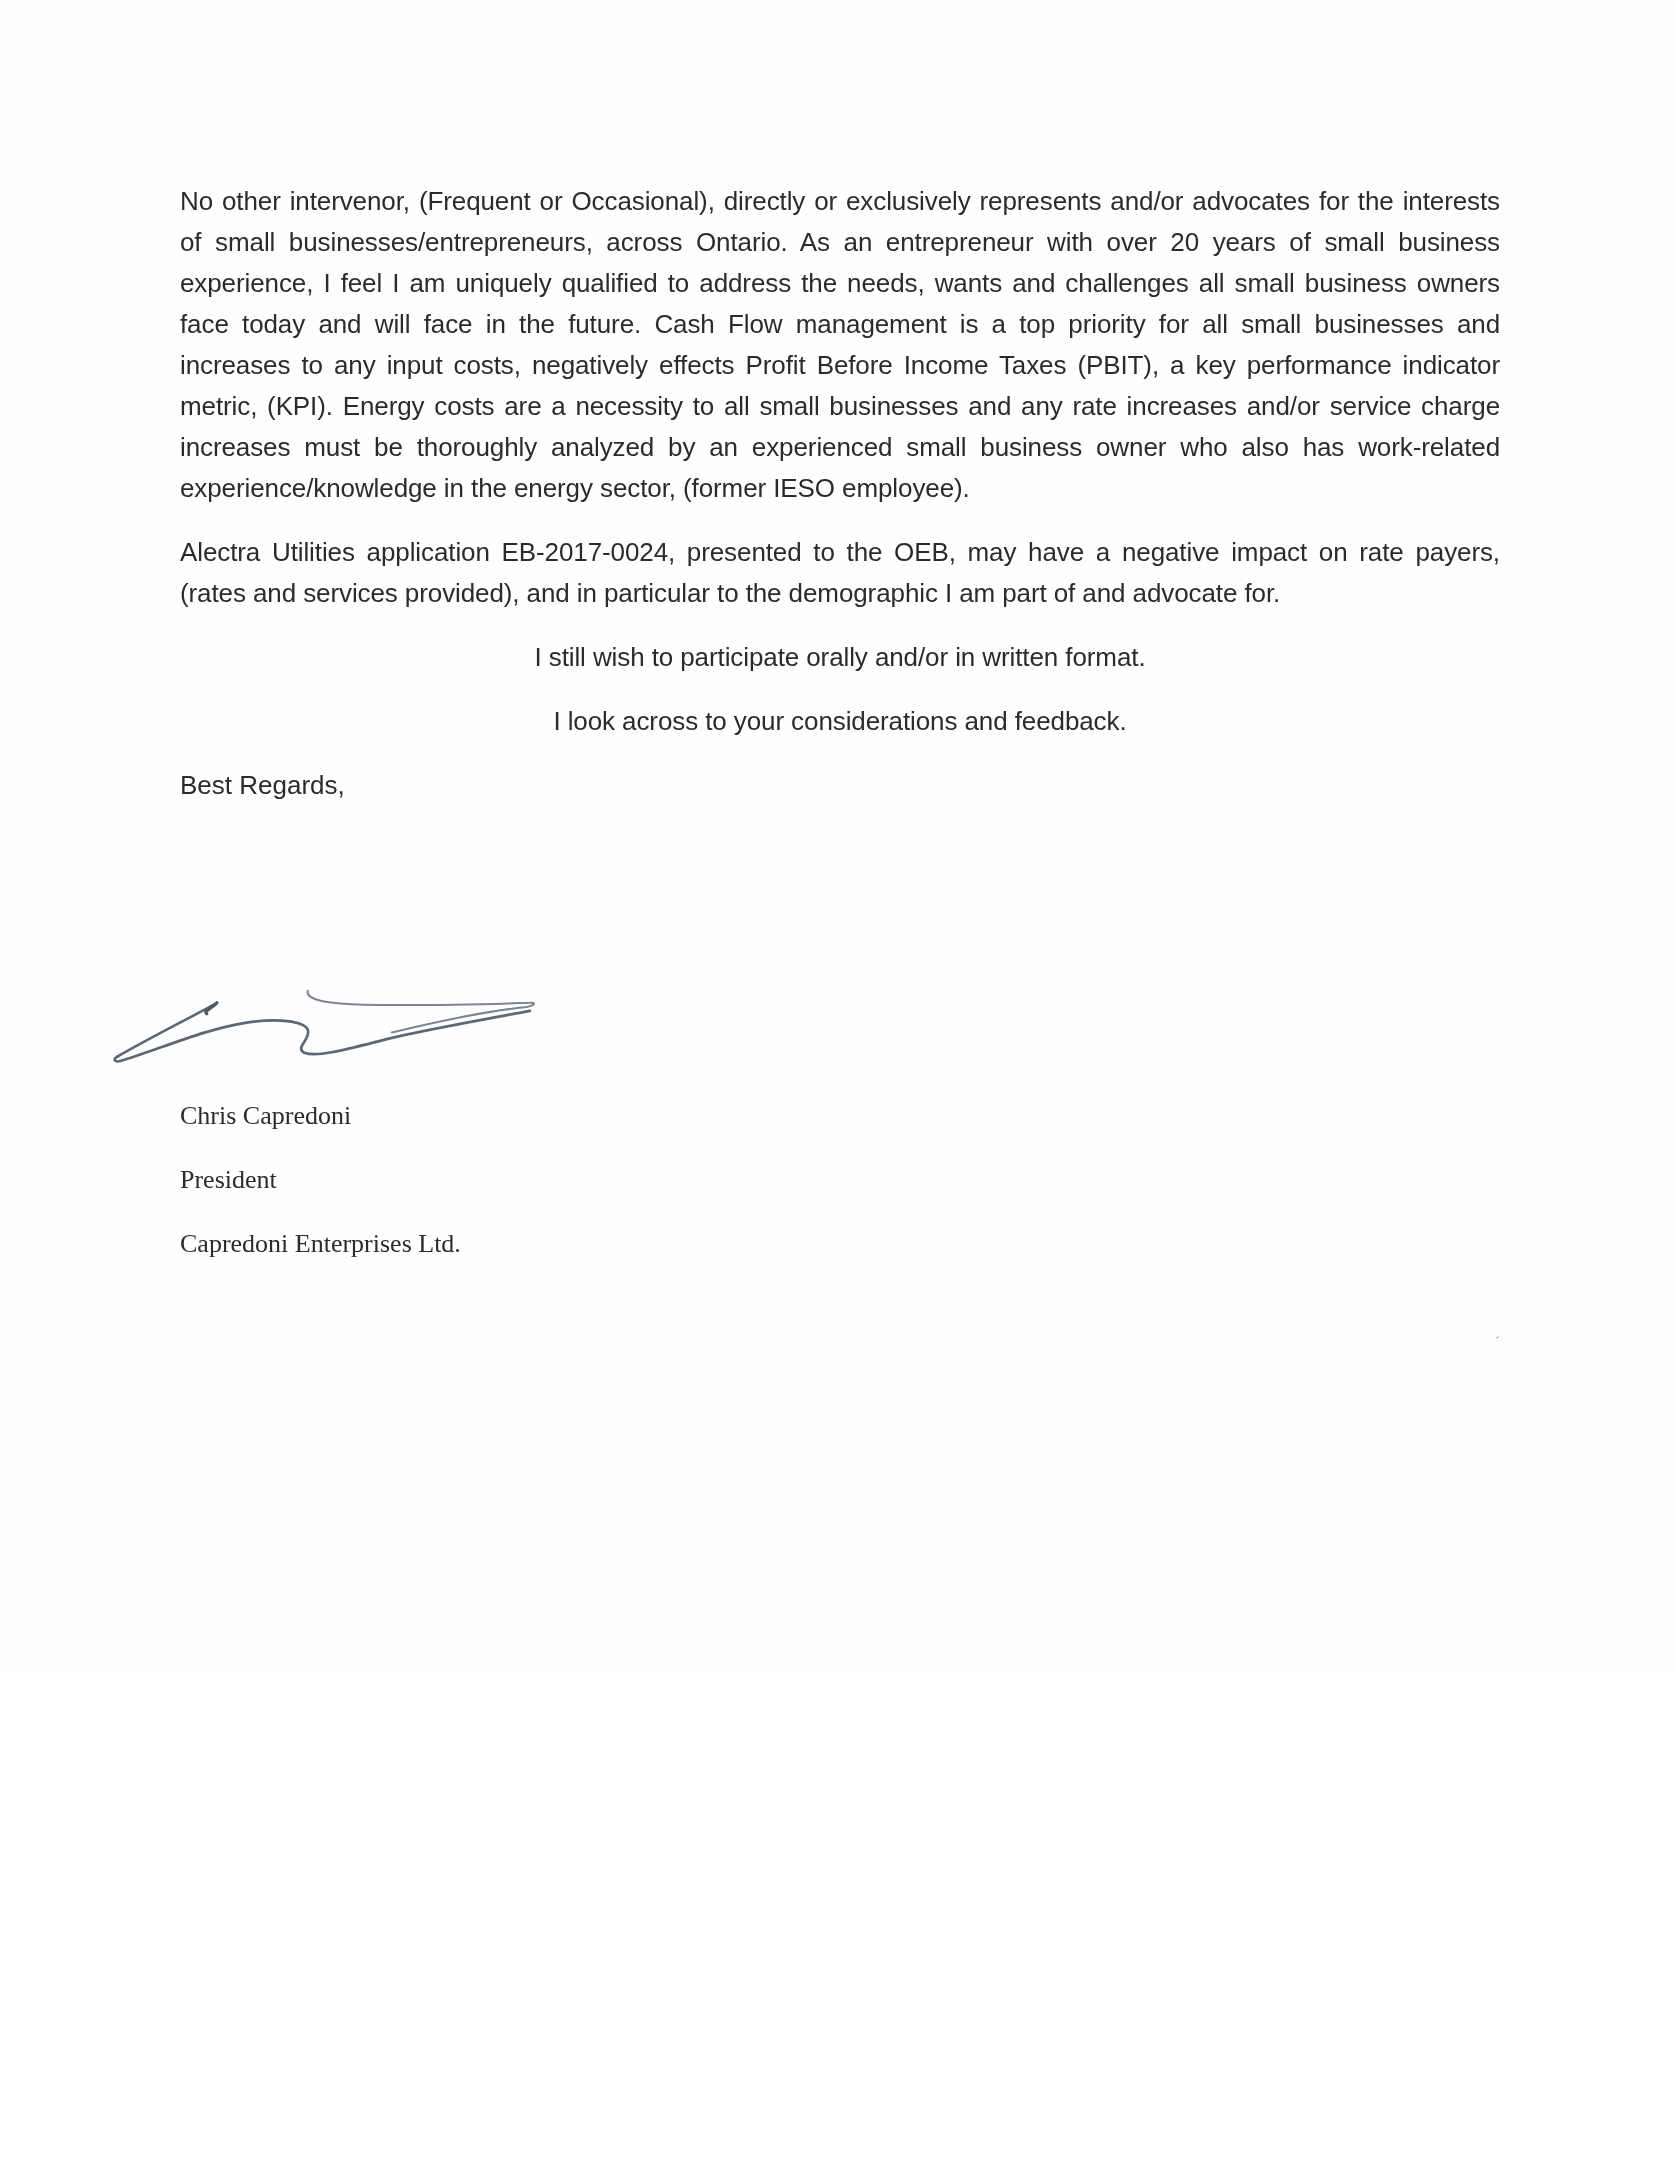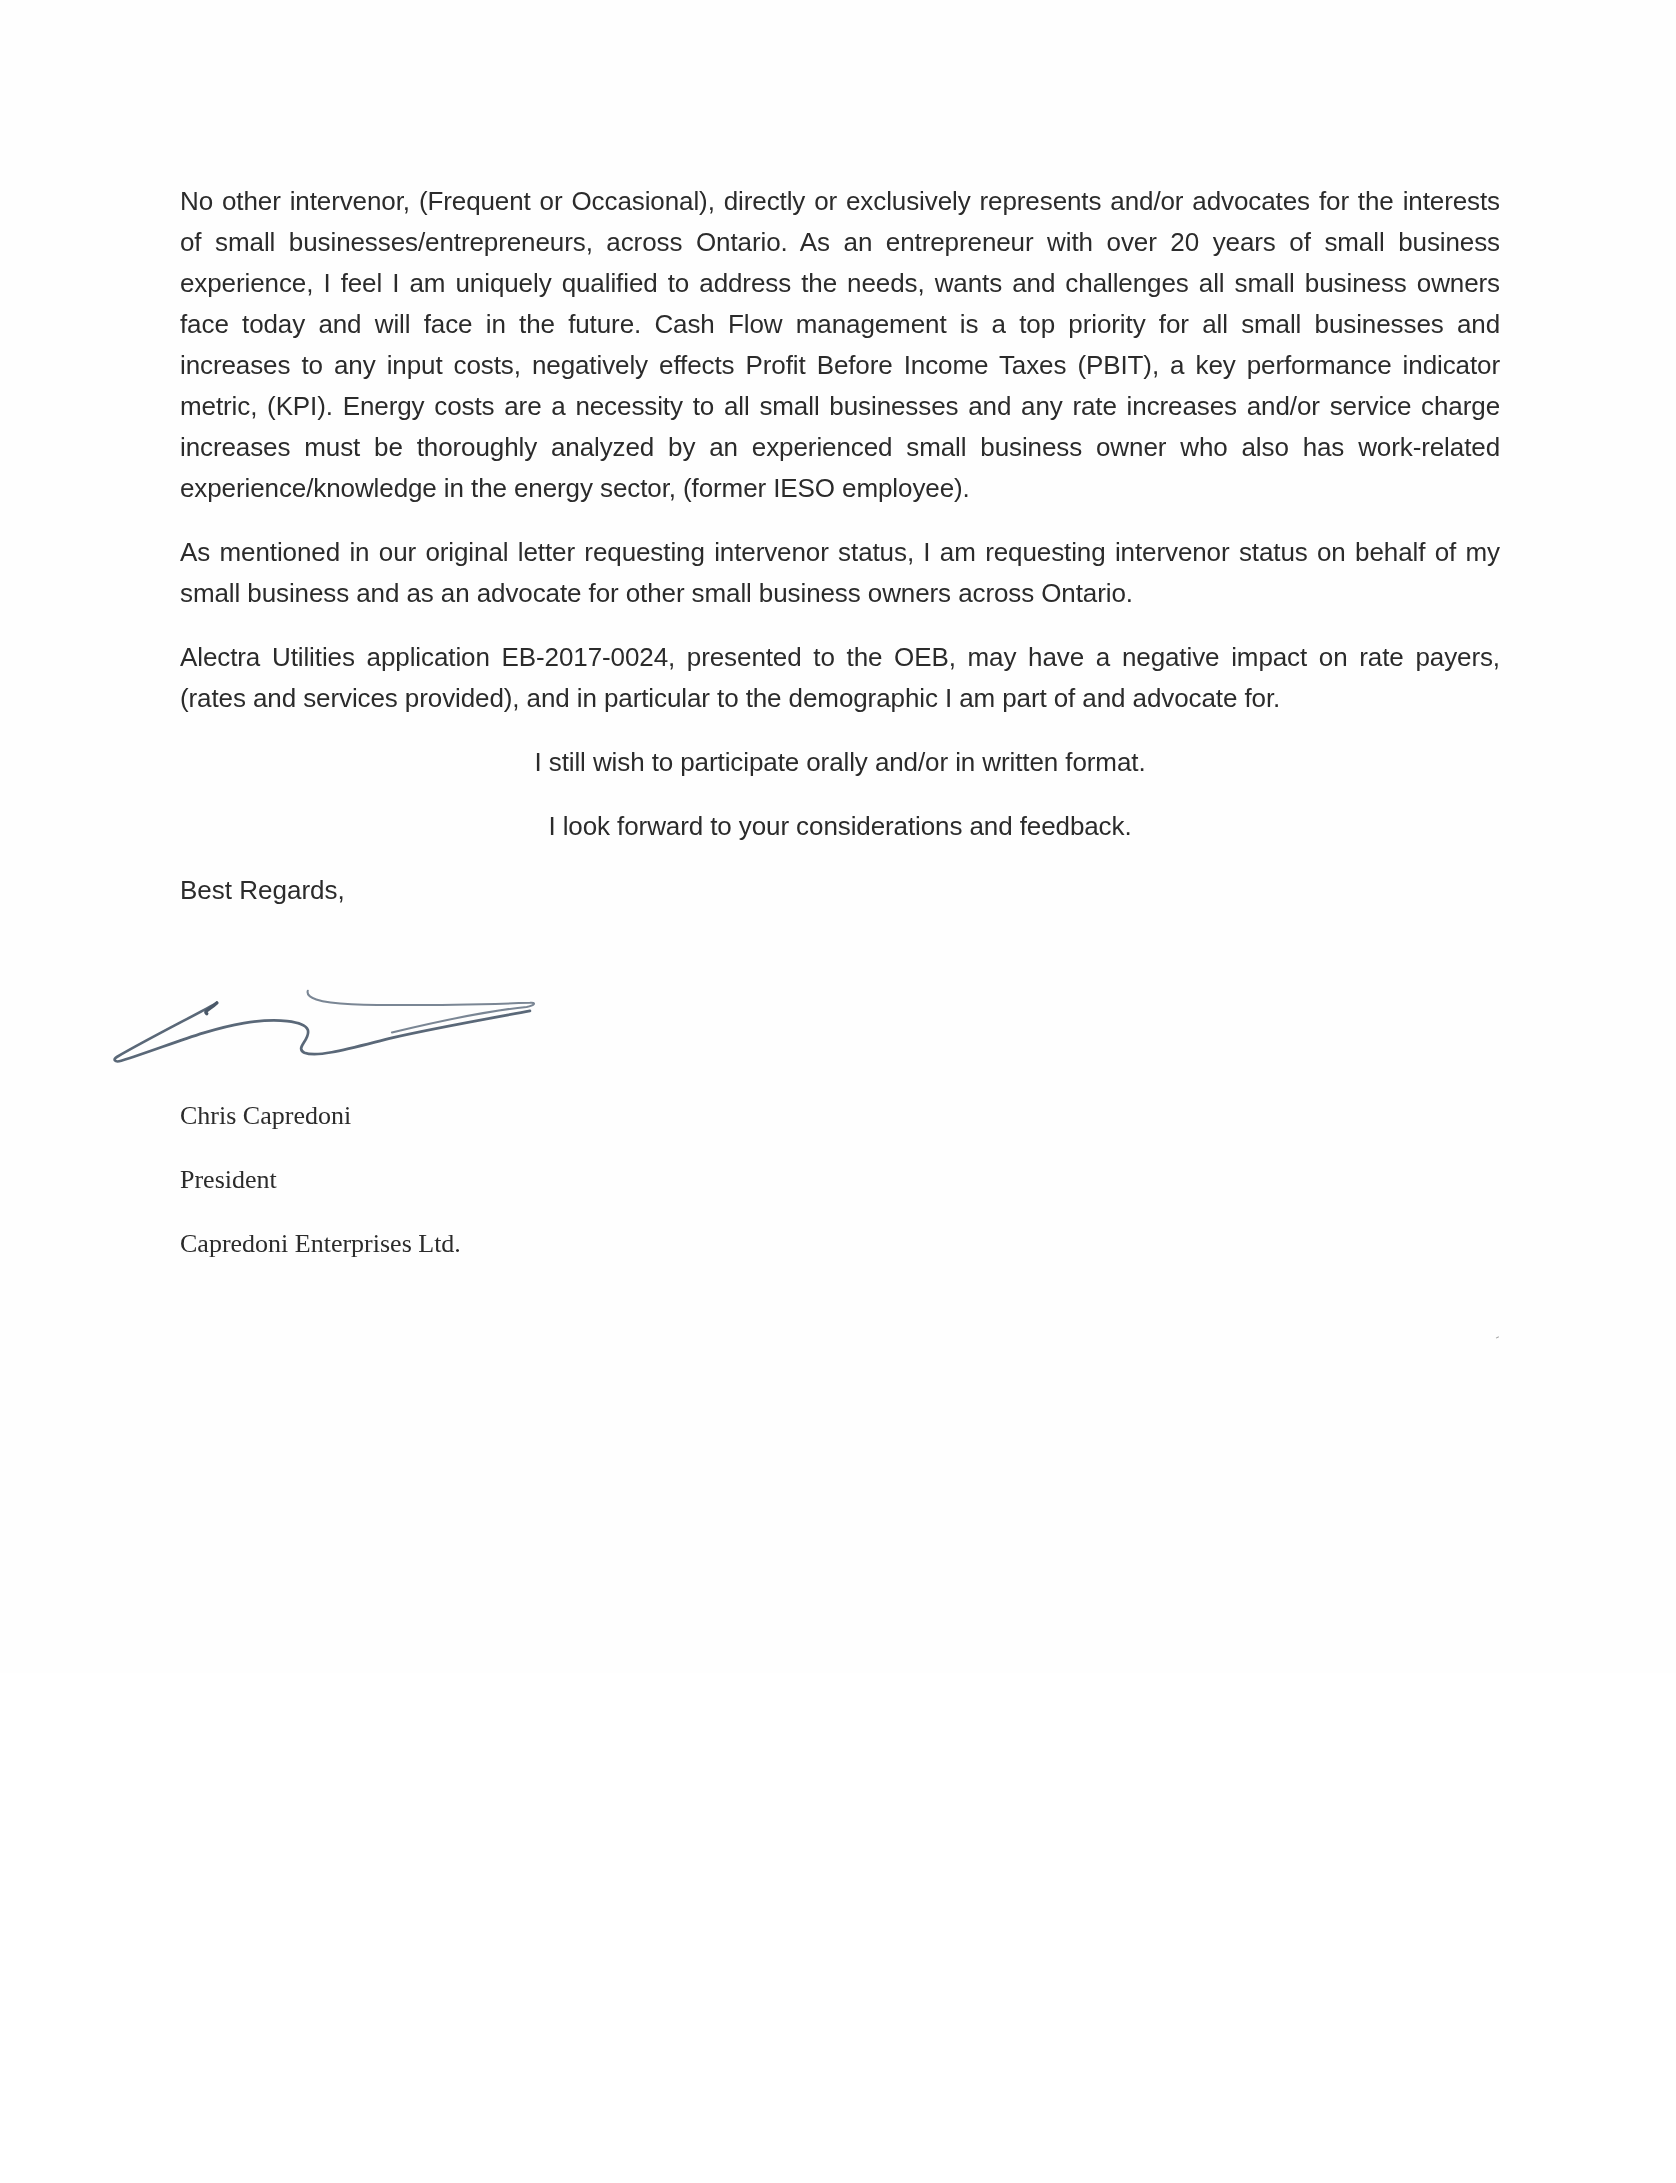--- a/index.html
+++ b/index.html
@@ -74,24 +74,23 @@
       opacity: 0.7;
     }
   </style>
 </head>
 <body>
 
 <div class="page">
 
   <div class="body-text">
     <p class="para">No other intervenor, (Frequent or Occasional), directly or exclusively represents and/or advocates for the interests of small businesses/entrepreneurs, across Ontario. As an entrepreneur with over 20 years of small business experience, I feel I am uniquely qualified to address the needs, wants and challenges all small business owners face today and will face in the future.  Cash Flow management is a top priority for all small businesses and increases to any input costs, negatively effects Profit Before Income Taxes (PBIT), a key performance indicator metric, (KPI).  Energy costs are a necessity to all small businesses and any rate increases and/or service charge increases must be thoroughly analyzed by an experienced small business owner who also has work-related experience/knowledge in the energy sector, (former IESO employee).</p>
-    <p class="para">As mentioned in our original letter requesting intervenor status, I am requesting intervenor status on behalf of my small business and as an advocate for other small business owners across Ontario.</p>
     <p class="para">Alectra Utilities application EB-2017-0024, presented to the OEB, may have a negative impact on rate payers, (rates and services provided), and in particular to the demographic I am part of and advocate for.</p>
     <p class="para short">I still wish to participate orally and/or in written format.</p>
-    <p class="para short">I look forward to your considerations and feedback.</p>
+    <p class="para short">I look across to your considerations and feedback.</p>
     <p class="closing">Best Regards,</p>
   </div>
 
   <svg class="signature" viewBox="0 0 760 150" xmlns="http://www.w3.org/2000/svg">
     <path d="M 160 28 C 140 40, 60 80, 12 108 C 5 112, 8 117, 18 114 C 80 95, 140 68, 200 58 C 250 50, 290 55, 295 68 C 300 82, 275 95, 290 102 C 310 110, 360 95, 420 80 C 480 66, 560 52, 625 40" fill="none" stroke="#5a6878" stroke-width="4" stroke-linecap="round" stroke-linejoin="round"></path>
     <path d="M 160 28 C 150 38, 140 40, 145 44" fill="none" stroke="#4a5868" stroke-width="5" stroke-linecap="round"></path>
     <path d="M 295 10 C 292 20, 310 28, 360 30 C 440 33, 560 30, 625 28 C 635 27, 632 32, 620 34 C 560 40, 470 60, 420 72" fill="none" stroke="#7a8694" stroke-width="3" stroke-linecap="round" stroke-linejoin="round"></path>
   </svg>
 
   <div class="sig-block">

